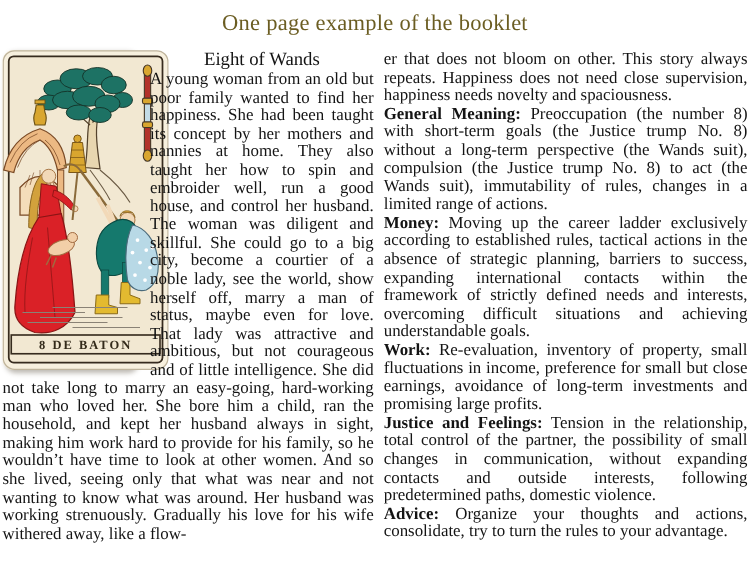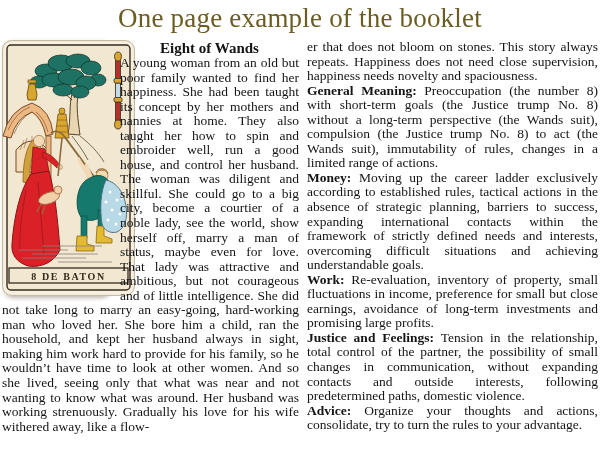--- a/index.html
+++ b/index.html
@@ -3,29 +3,29 @@
 <meta charset="utf-8">
 <style>
   html,body{margin:0;padding:0;background:#ffffff;}
   .page{
     position:relative;width:600px;height:451px;overflow:hidden;
     background:#ffffff;color:#141414;
     font-family:"Liberation Serif",serif;
   }
   .page-title{
     margin:2px 0 6px 0;text-align:center;
-    font-size:27px;line-height:32px;font-weight:normal;
+    font-size:18px;line-height:32px;font-weight:normal;
     color:#6b5d22;letter-spacing:0.2px;
   }
   .content{display:flex;padding:0 2px;}
   .col-left{width:298px;}
   .col-right{width:292px;margin-left:8px;}
   .body-text{font-size:13.5px;line-height:14.55px;text-align:justify;margin:0;}
   .article-heading{
-    font-size:15px;line-height:16px;font-weight:bold;
+    font-size:15px;line-height:16px;font-weight:normal;
     text-align:center;margin:0;
   }
   .lead{font-weight:bold;}
   .card-wrap{
     float:left;width:107px;height:256px;margin:0 11px 4px 0;
     border-radius:9px;box-shadow:2px 2px 4px rgba(60,50,30,.35);
     background:#f7f0de;
   }
   .card-wrap svg{display:block;width:133px;height:256px;}
 </style>
@@ -146,21 +146,21 @@
             <text x="66.5" y="239.5" text-anchor="middle" font-family="Liberation Serif, serif" font-size="10" font-weight="bold" letter-spacing="1.6" fill="#332a1a">8 DE BATON</text>
           </g>
         </svg>
       </div>
 
       <h3 class="article-heading">Eight of Wands</h3>
       <p class="body-text">A young woman from an old but poor family wanted to find her happiness. She had been taught its concept by her mothers and nannies at home. They also taught her how to spin and embroider well, run a good house, and control her husband. The woman was diligent and skillful. She could go to a big city, become a courtier of a noble lady, see the world, show herself off, marry a man of status, maybe even for love. That lady was attractive and ambitious, but not courageous and of little intelligence. She did not take long to marry an easy-going, hard-working man who loved her. She bore him a child, ran the household, and kept her husband always in sight, making him work hard to provide for his family, so he wouldn’t have time to look at other women. And so she lived, seeing only that what was near and not wanting to know what was around. Her husband was working strenuously. Gradually his love for his wife withered away, like a flow-</p>
     </div>
 
     <div class="col-right">
-      <p class="body-text"><span class="lead"></span><span>er that does not bloom on stones. This story always repeats. Happiness does not need close supervision, happiness needs novelty and spaciousness.</span></p>
+      <p class="body-text"><span class="lead"></span><span>er that does not bloom on other. This story always repeats. Happiness does not need close supervision, happiness needs novelty and spaciousness.</span></p>
       <p class="body-text"><span class="lead">General Meaning:</span><span> Preoccupation (the number 8) with short-term goals (the Justice trump No. 8) without a long-term perspective (the Wands suit), compulsion (the Justice trump No. 8) to act (the Wands suit), immutability of rules, changes in a limited range of actions.</span></p>
       <p class="body-text"><span class="lead">Money:</span><span> Moving up the career ladder exclusively according to established rules, tactical actions in the absence of strategic planning, barriers to success, expanding international contacts within the framework of strictly defined needs and interests, overcoming difficult situations and achieving understandable goals.</span></p>
       <p class="body-text"><span class="lead">Work:</span><span> Re-evaluation, inventory of property, small fluctuations in income, preference for small but close earnings, avoidance of long-term investments and promising large profits.</span></p>
       <p class="body-text"><span class="lead">Justice and Feelings:</span><span> Tension in the relationship, total control of the partner, the possibility of small changes in communication, without expanding contacts and outside interests, following predetermined paths, domestic violence.</span></p>
       <p class="body-text"><span class="lead">Advice:</span><span> Organize your thoughts and actions, consolidate, try to turn the rules to your advantage.</span></p>
     </div>
 
   </div>
 </div>
 

